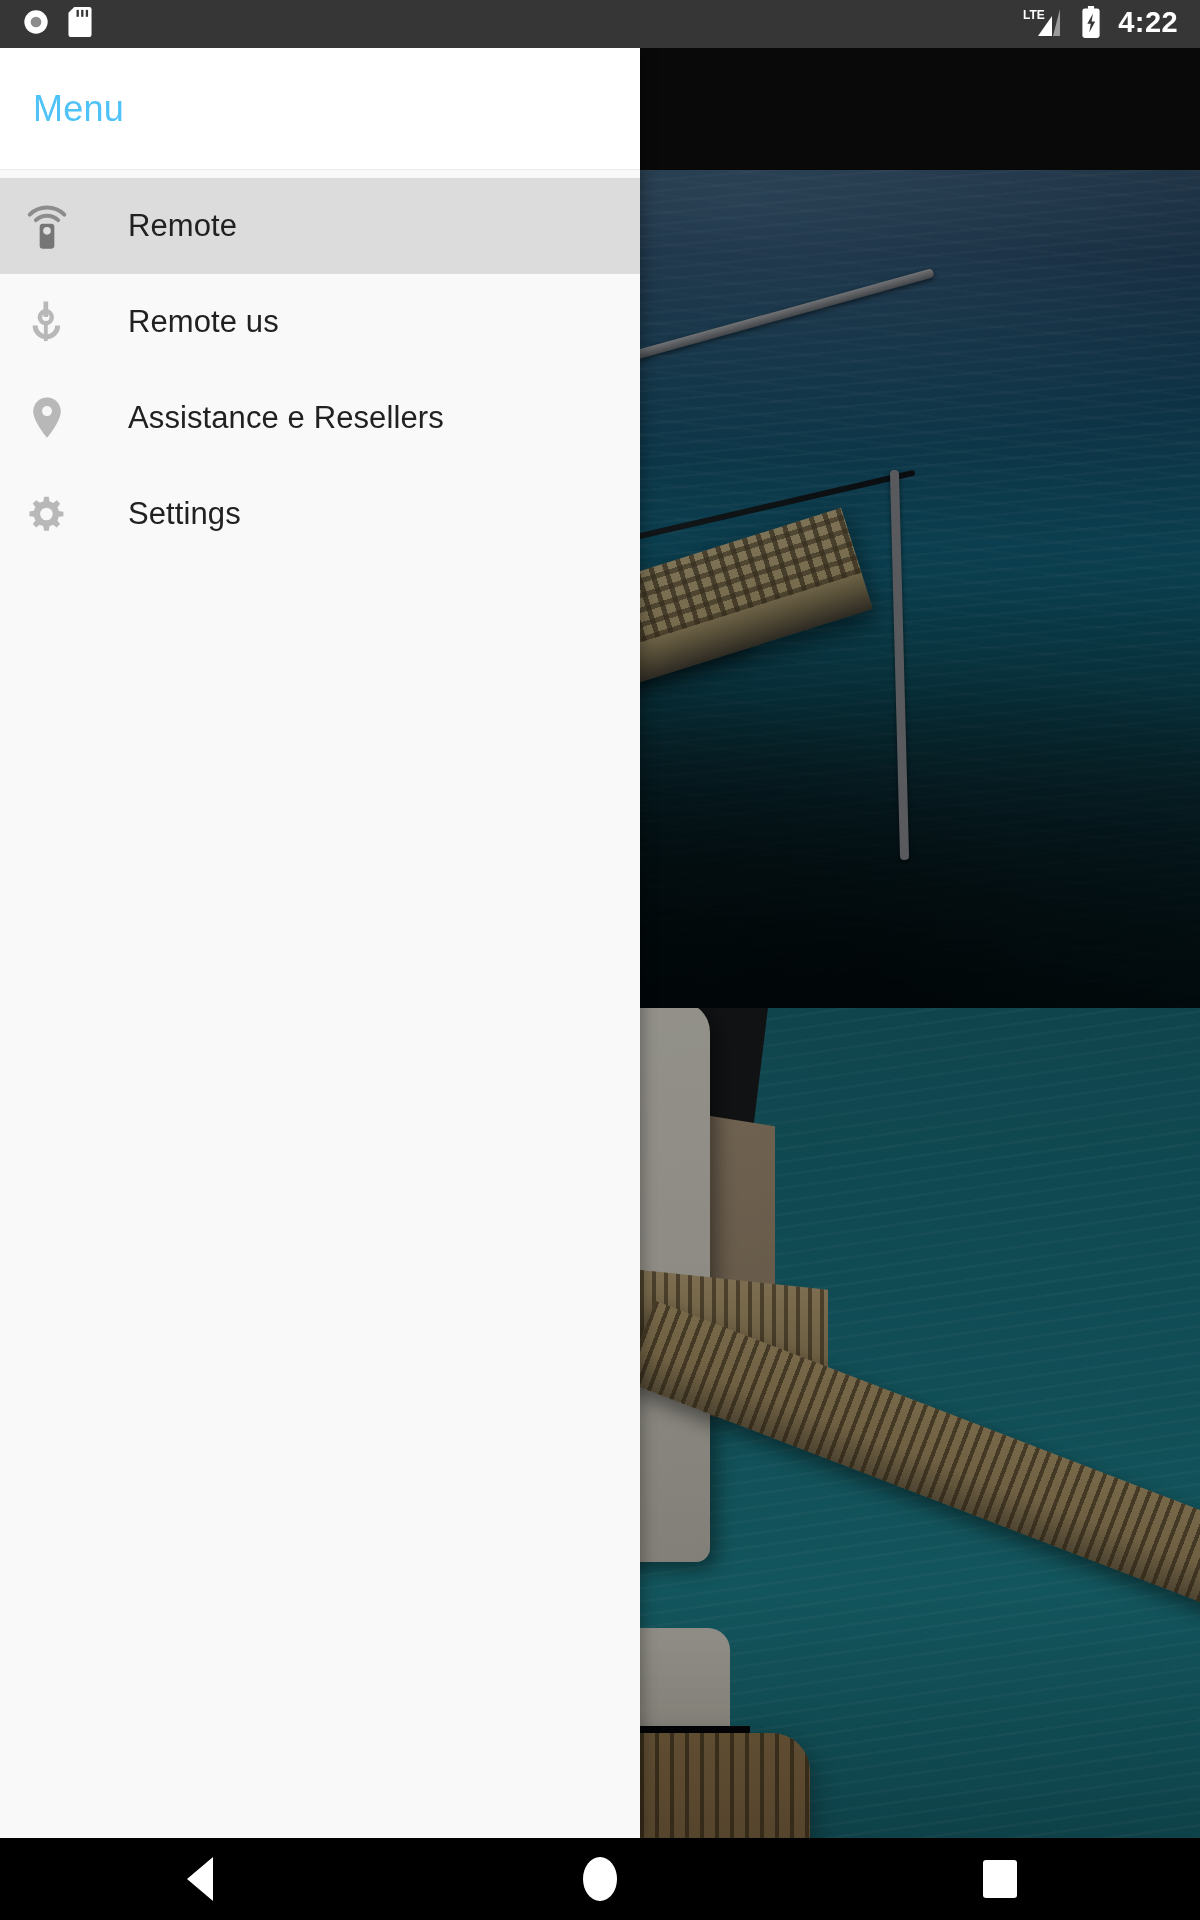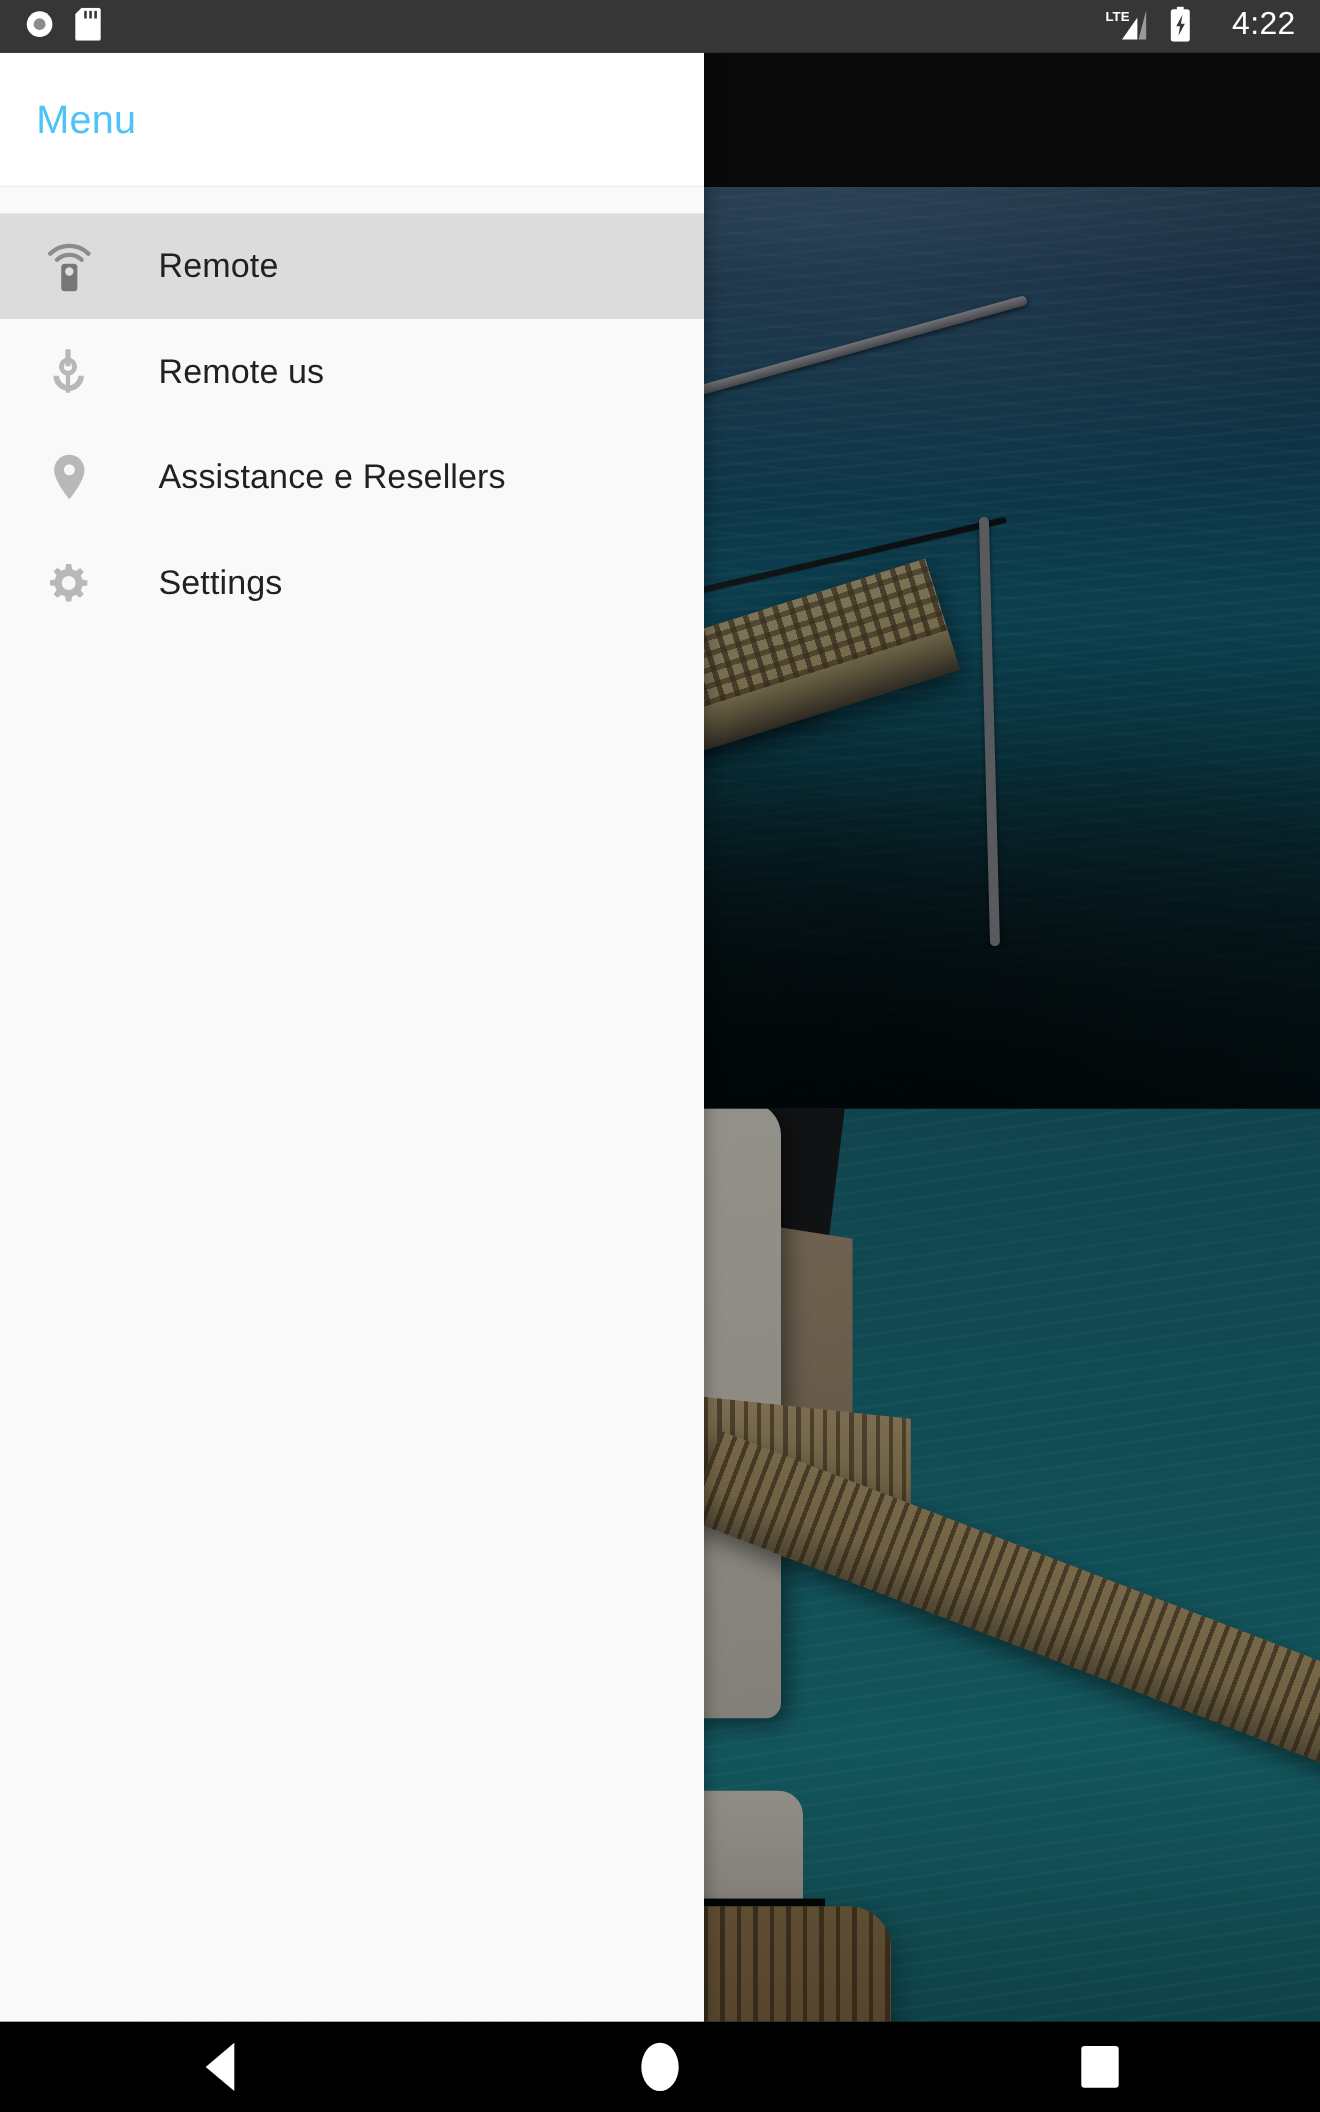--- a/index.html
+++ b/index.html
@@ -20,22 +20,22 @@
     position:absolute; top:0; left:0;
     width:1200px; height:48px;
     background:#363636;
     display:flex; align-items:center;
     padding:0 22px;
     z-index:40;
   }
   .sb-left { display:flex; align-items:center; gap:18px; }
   .sb-right { margin-left:auto; display:flex; align-items:flex-start; gap:14px; }
   .sb-time {
-    color:#fff; font-size:29px; font-weight:400;
-    letter-spacing:0.4px; margin-left:22px;
+    color:#fff; font-size:29px; font-weight:700;
+    letter-spacing:0.4px; margin-left:2px;
   }
 
   
   #content-area {
     position:absolute; top:48px; left:0;
     width:1200px; height:1790px;
     background:#000; overflow:hidden;
   }
   #appbar-black {
     position:absolute; top:0; left:0;
@@ -217,41 +217,41 @@
     z-index:25;
   }
 
   
   #drawer {
     position:absolute; top:48px; left:0;
     width:640px; height:1790px;
     background:#f9f9f9;
     z-index:30;
     box-shadow:3px 0 14px rgba(0,0,0,.30);
-    display:flex; flex-direction:column;gap:16px;
+    display:flex; flex-direction:column;
   }
   #drawer-header {
     width:640px; height:122px;
     background:#ffffff;
     display:flex; align-items:center;
     padding-left:33px;
     border-bottom:1px solid #ececec;
     flex:0 0 auto;
   }
   #drawer-title {
     color:#4FC3F7;
     font-size:36px;
     font-weight:400;
     letter-spacing:0.2px;
   }
   #menu-list { flex:1 1 auto; padding-top:8px; }
   .menu-item {
     display:flex; align-items:center;
     height:96px; width:640px;
-    padding-left:32px;
+    padding-left:16px;
     cursor:pointer;
   }
   .menu-item.active { background:#dcdcdc; }
   .menu-icon {
     width:62px; height:62px;
     display:flex; align-items:center; justify-content:center;
     flex:0 0 auto;
   }
   .menu-icon svg { display:block; }
   .menu-label {

